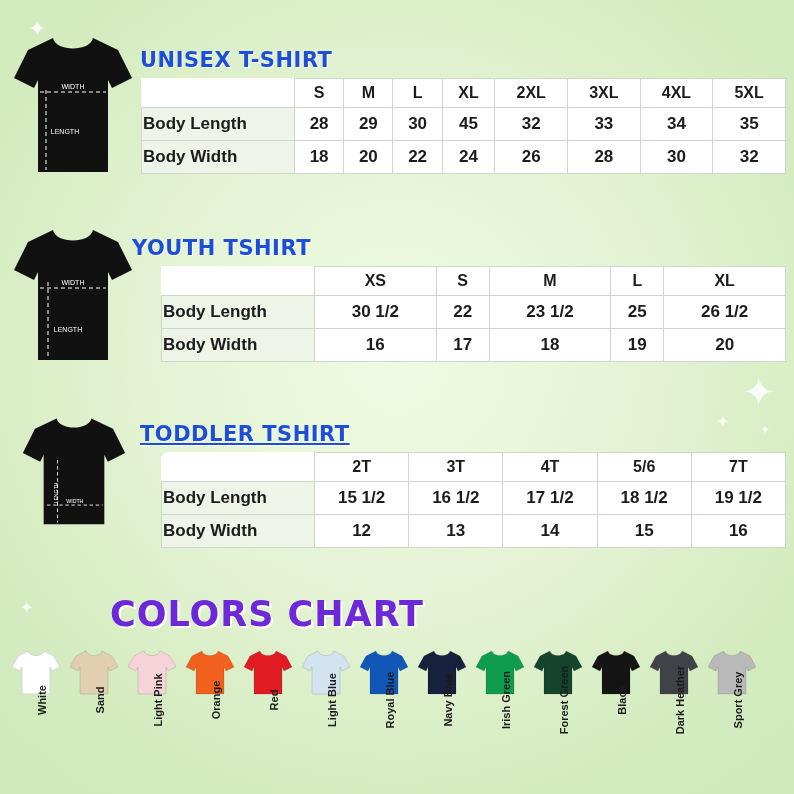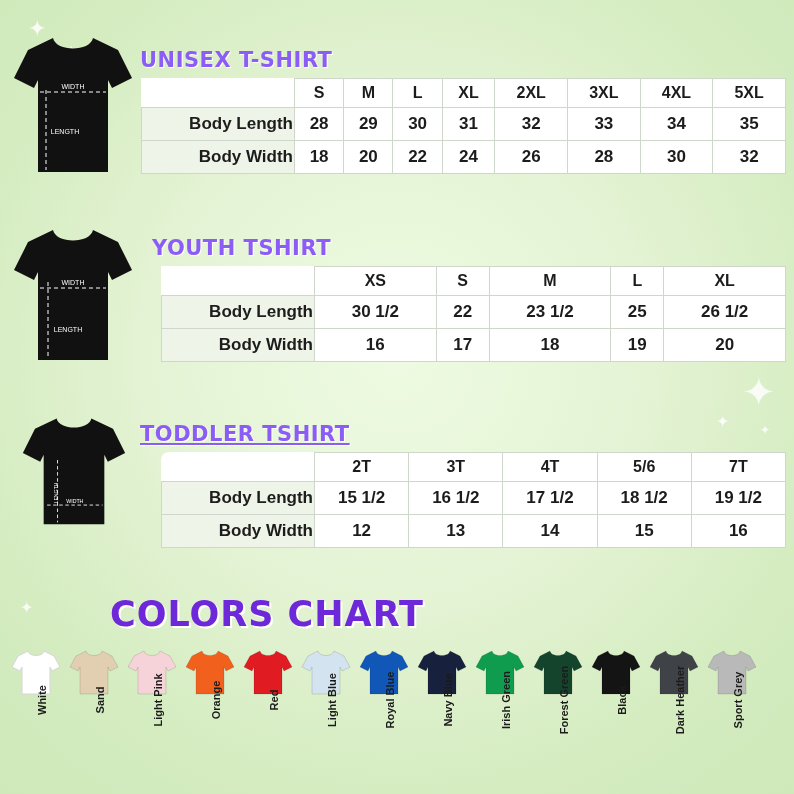--- a/index.html
+++ b/index.html
@@ -18,42 +18,42 @@
   .sparkle{position:absolute;color:#ffffff;opacity:.85;font-size:18px;line-height:1;pointer-events:none;}
   .wrap{position:relative;width:794px;height:794px;}
 
   
   .section{position:absolute;left:0;width:794px;}
   .shirt-img{position:absolute;left:8px;top:0;width:130px;height:150px;}
   .sec-title{
     position:absolute;
     font-family:"DejaVu Sans", sans-serif;
     font-weight:bold;
-    color:#8b5cf6;
+    color:#1d4ed8;
     letter-spacing:.5px;
     font-size:21px;
     text-shadow:1px 1px 0 #fff;
   }
   table.size{
     position:absolute;
     border-collapse:collapse;
     background:#ffffff;
     font-family:"Liberation Sans", sans-serif;
   }
   table.size td{
     border:1px solid #cfd6cb;
     text-align:center;
     font-weight:bold;
     color:#1c1c1c;
     height:30px;
     font-size:17px;
     background:#fff;
   }
   table.size td.lbl{
-    text-align:right;
+    text-align:left;
     background:#eef4e8;
     width:150px;
     font-size:17px;
   }
   table.size tr.head td{
     background:#fff;
     height:26px;
     font-size:16px;
   }
   table.size tr.head td.blank{border:none;background:transparent;}
@@ -116,21 +116,21 @@
         <td>2XL</td>
         <td>3XL</td>
         <td>4XL</td>
         <td>5XL</td>
       </tr>
       <tr>
         <td class="lbl">Body Length</td>
         <td>28</td>
         <td>29</td>
         <td>30</td>
-        <td>31</td>
+        <td>45</td>
         <td>32</td>
         <td>33</td>
         <td>34</td>
         <td>35</td>
       </tr>
       <tr>
         <td class="lbl">Body Width</td>
         <td>18</td>
         <td>20</td>
         <td>22</td>
@@ -146,21 +146,21 @@
 
   <div class="section" style="top:220px;height:180px;">
     <svg class="shirt-img" viewBox="0 0 130 150">
       <path d="M45 10 L20 22 L6 50 L26 60 L30 52 L30 140 L100 140 L100 52 L104 60 L124 50 L110 22 L85 10 C82 24 48 24 45 10 Z" fill="#111111"></path>
       <line x1="32" y1="68" x2="98" y2="68" stroke="#ffffff" stroke-width="1" stroke-dasharray="4 3"></line>
       <line x1="40" y1="62" x2="40" y2="138" stroke="#ffffff" stroke-width="1" stroke-dasharray="4 3"></line>
       <text x="65" y="65" fill="#ffffff" font-size="7" text-anchor="middle" font-family="Liberation Sans, sans-serif">WIDTH</text>
       <text x="60" y="112" fill="#ffffff" font-size="7" text-anchor="middle" font-family="Liberation Sans, sans-serif">LENGTH</text>
     </svg>
 
-    <div class="sec-title" style="left:152px;top:16px;">YOUTH TSHIRT</div>
+    <div class="sec-title" style="left:132px;top:16px;">YOUTH TSHIRT</div>
 
     <table class="size" style="left:161px;top:46px;width:625px;padding-left:10px;">
       <tbody>
           <tr class="head">
         <td class="lbl blank"></td>
         <td>XS</td>
         <td>S</td>
         <td>M</td>
         <td>L</td>
         <td>XL</td>

